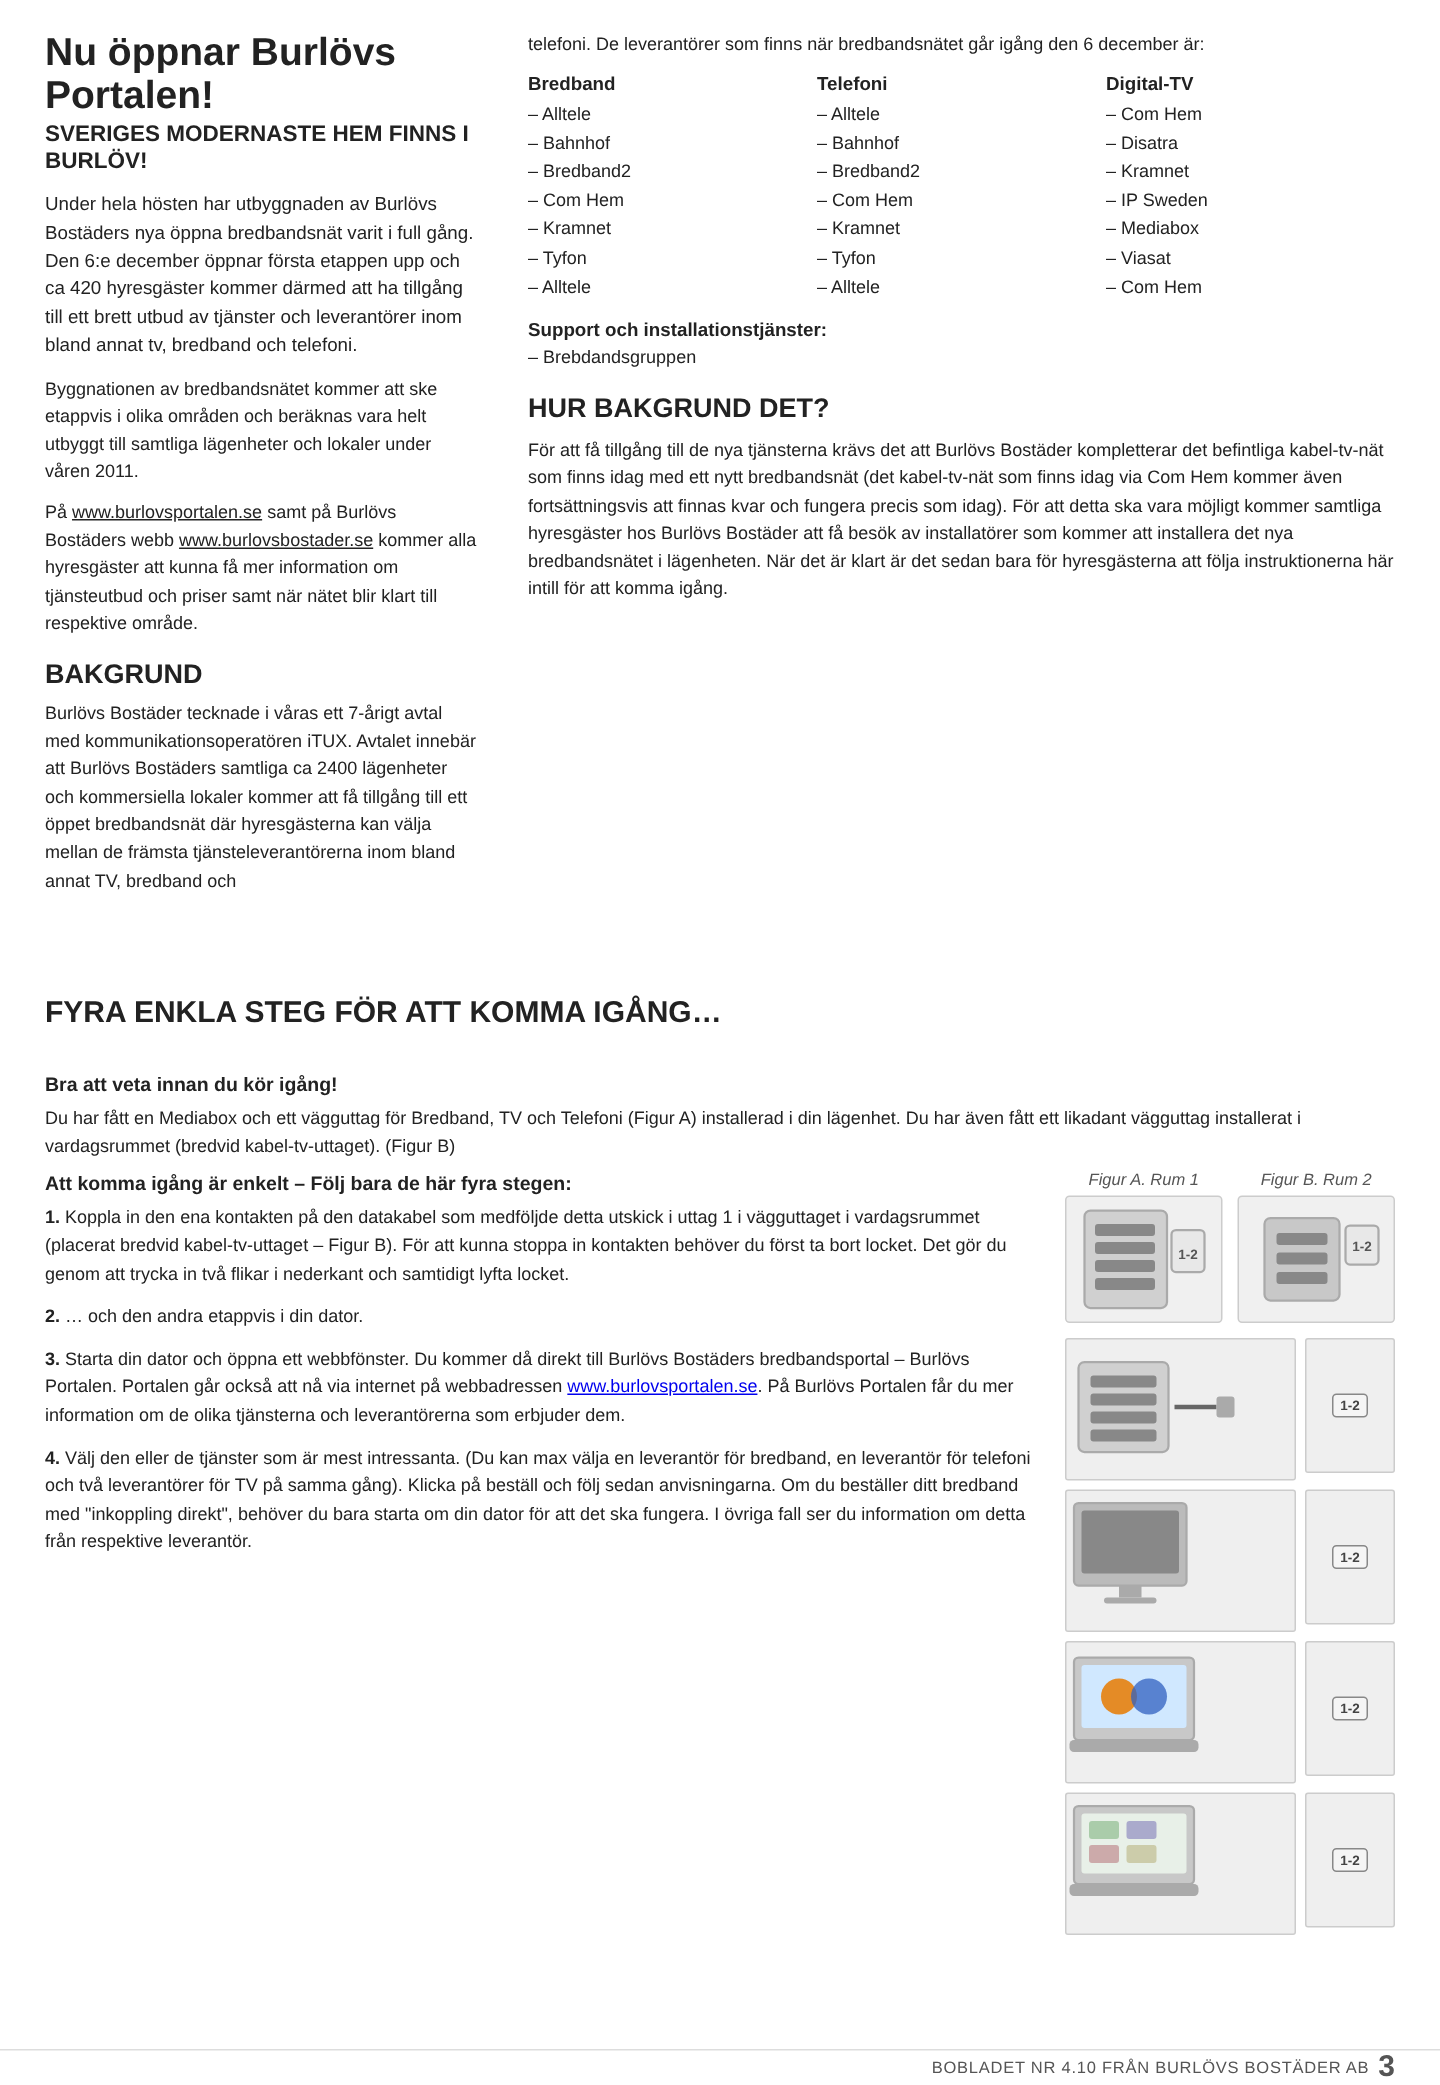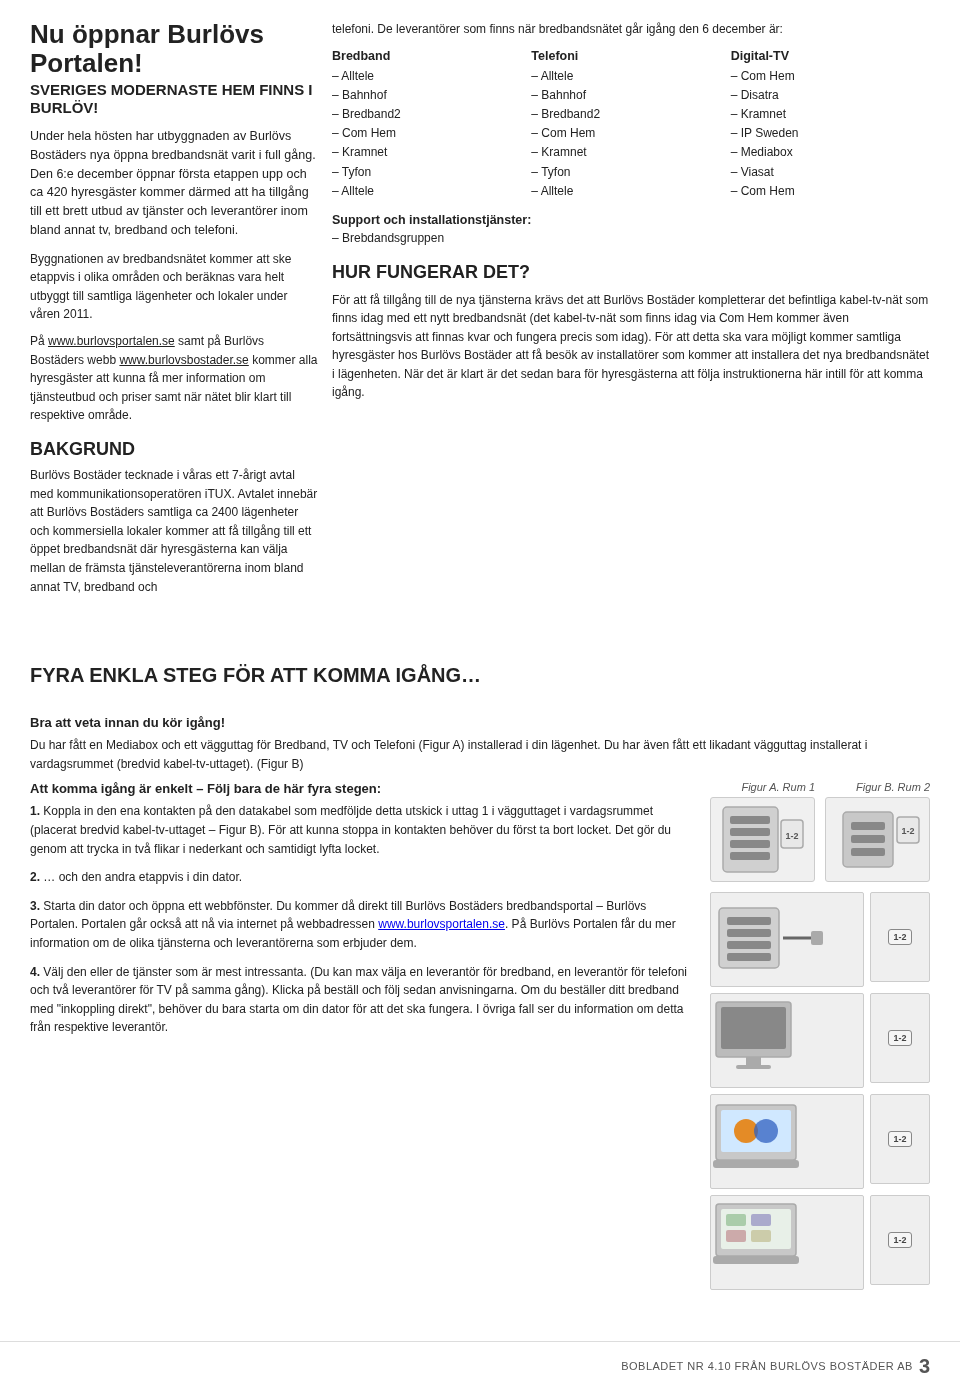--- a/index.html
+++ b/index.html
@@ -29,20 +29,21 @@
       gap: 12px;
     }
 
     .left-col {
       width: 290px;
       flex-shrink: 0;
     }
 
     .right-col {
       flex: 1;
+      margin-left: 20px;
     }
 
     
     .page-title {
       font-size: 26px;
       font-weight: 900;
       color: #222;
       line-height: 1.1;
       margin-bottom: 4px;
     }
@@ -183,21 +184,21 @@
     .step-label {
       font-weight: 700;
     }
 
     
     .footer-bar {
       position: absolute;
       bottom: 0;
       left: 0;
       right: 0;
-      height: 49px;
+      height: 24px;
       background: #fff;
       border-top: 1px solid #ddd;
       display: flex;
       align-items: center;
       justify-content: flex-end;
       padding: 0 30px;
     }
 
     .footer-text {
       font-size: 11px;
@@ -277,21 +278,21 @@
     }
 
     .top-figure-item {
       flex: 1;
     }
 
     .top-figure-label {
       font-size: 11px;
       font-style: italic;
       color: #555;
-      text-align: right;
+      text-align: center;
       margin-bottom: 4px;
     }
 
     .top-figure-content {
       background: #f0f0f0;
       border: 1px solid #ccc;
       height: 85px;
       border-radius: 3px;
       display: flex;
       align-items: center;
@@ -358,21 +359,21 @@
             <li>Mediabox</li>
             <li>Viasat</li>
             <li>Com Hem</li>
           </ul>
         </div>
       </div>
 
       <p class="support-heading">Support och installationstjänster:</p>
       <p class="body-text">– <span>Brebdandsgruppen</span></p>
 
-      <h2 class="hur-heading">HUR FUNGERAR DET?</h2>
+      <h2 class="hur-heading">HUR BAKGRUND DET?</h2>
       <p class="body-text">För att få tillgång till de nya tjänsterna krävs det att Burlövs Bostäder kompletterar det befintliga kabel-tv-nät som finns idag med ett nytt bredbandsnät (det kabel-tv-nät som finns idag via Com Hem kommer även fortsättningsvis att finnas kvar och fungera precis som idag). För att detta ska vara möjligt kommer samtliga hyresgäster hos Burlövs Bostäder att få besök av installatörer som kommer att installera det nya bredbandsnätet i lägenheten. När det är klart är det sedan bara för hyresgästerna att följa instruktionerna här intill för att komma igång.</p>
     </div>
   </div>
 
   <div class="full-width-section">
     <h2 class="fyra-heading">FYRA ENKLA STEG FÖR ATT KOMMA IGÅNG…</h2>
     <p class="fyra-subheading">Bra att veta innan du kör igång!</p>
     <p class="body-text">Du har fått en Mediabox och ett vägguttag för Bredband, TV och Telefoni (Figur A) installerad i din lägenhet. Du har även fått ett likadant vägguttag installerat i vardagsrummet (bredvid kabel-tv-uttaget). (Figur B)</p>
   </div>
 

